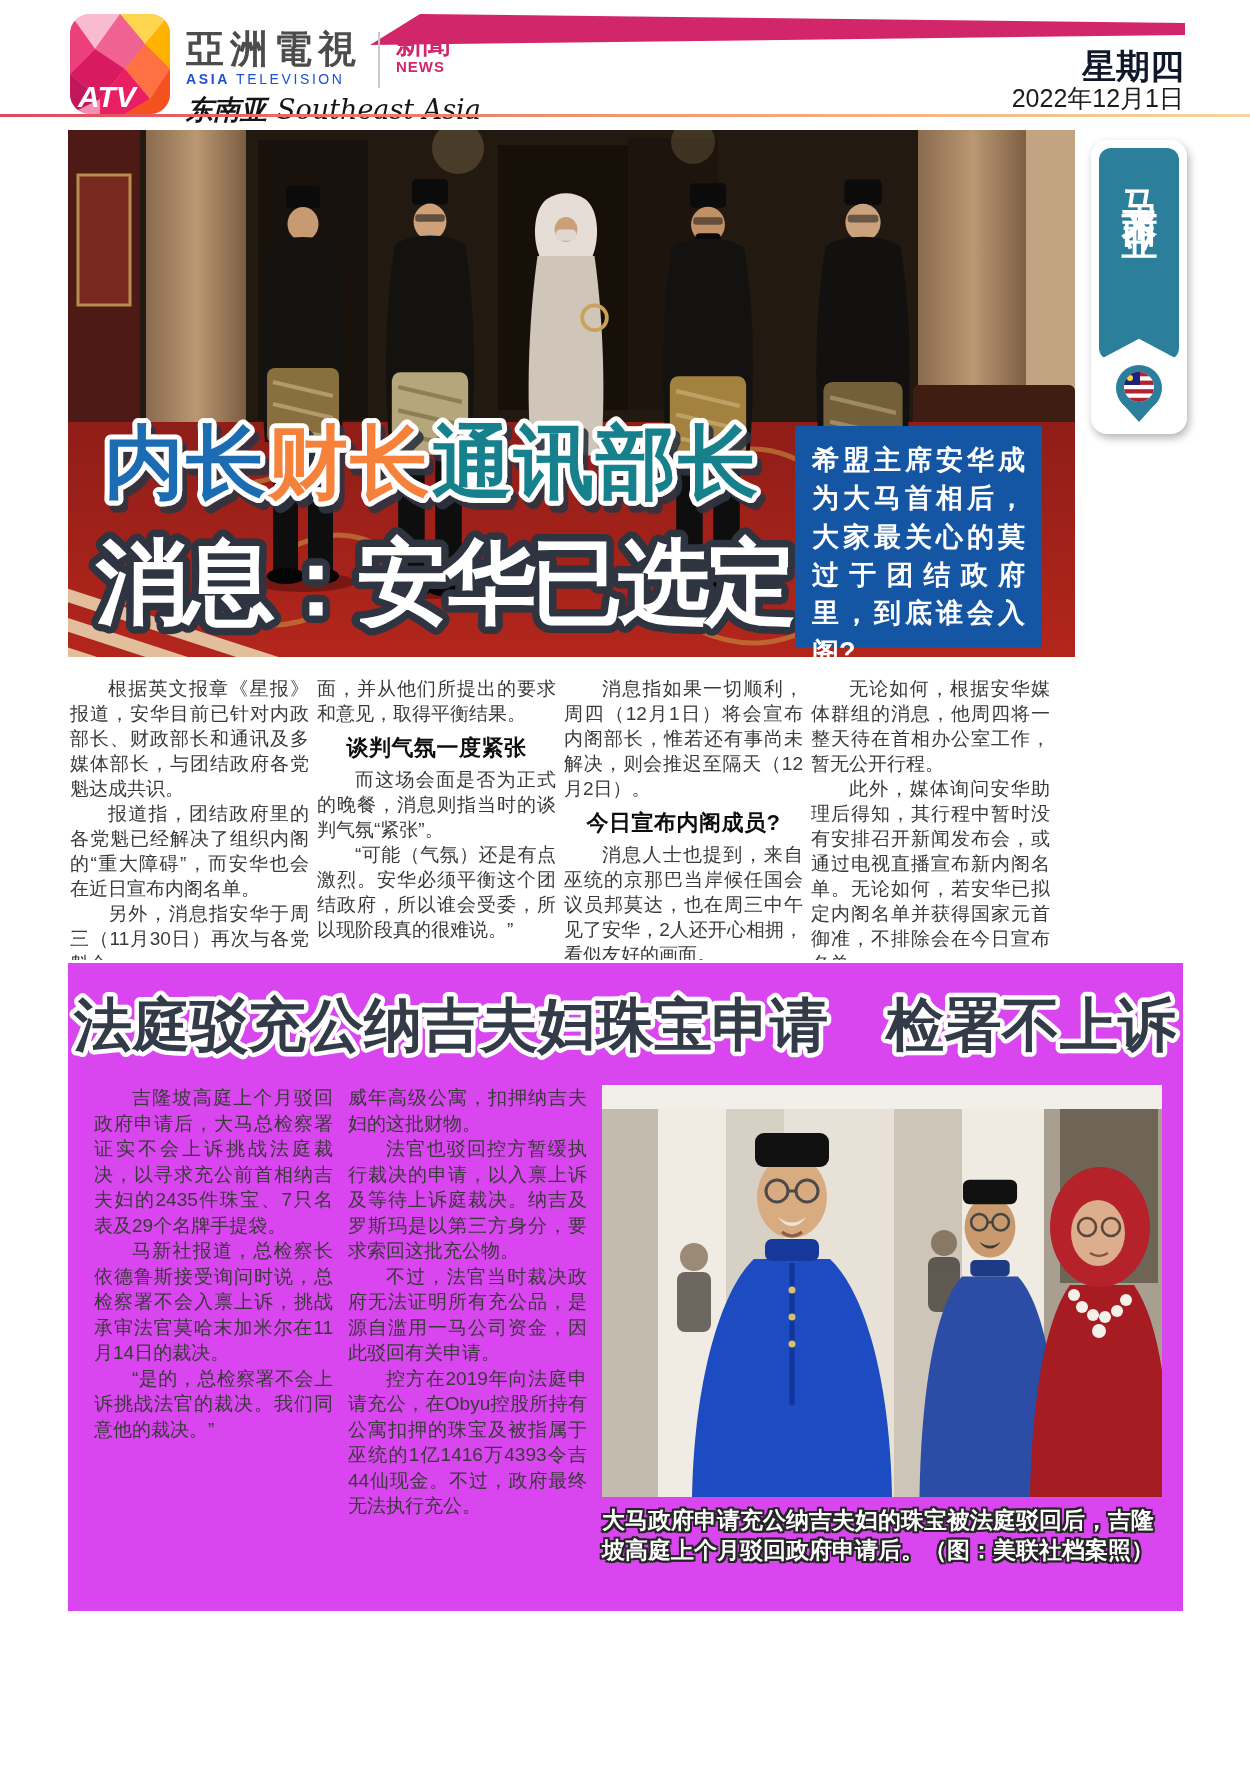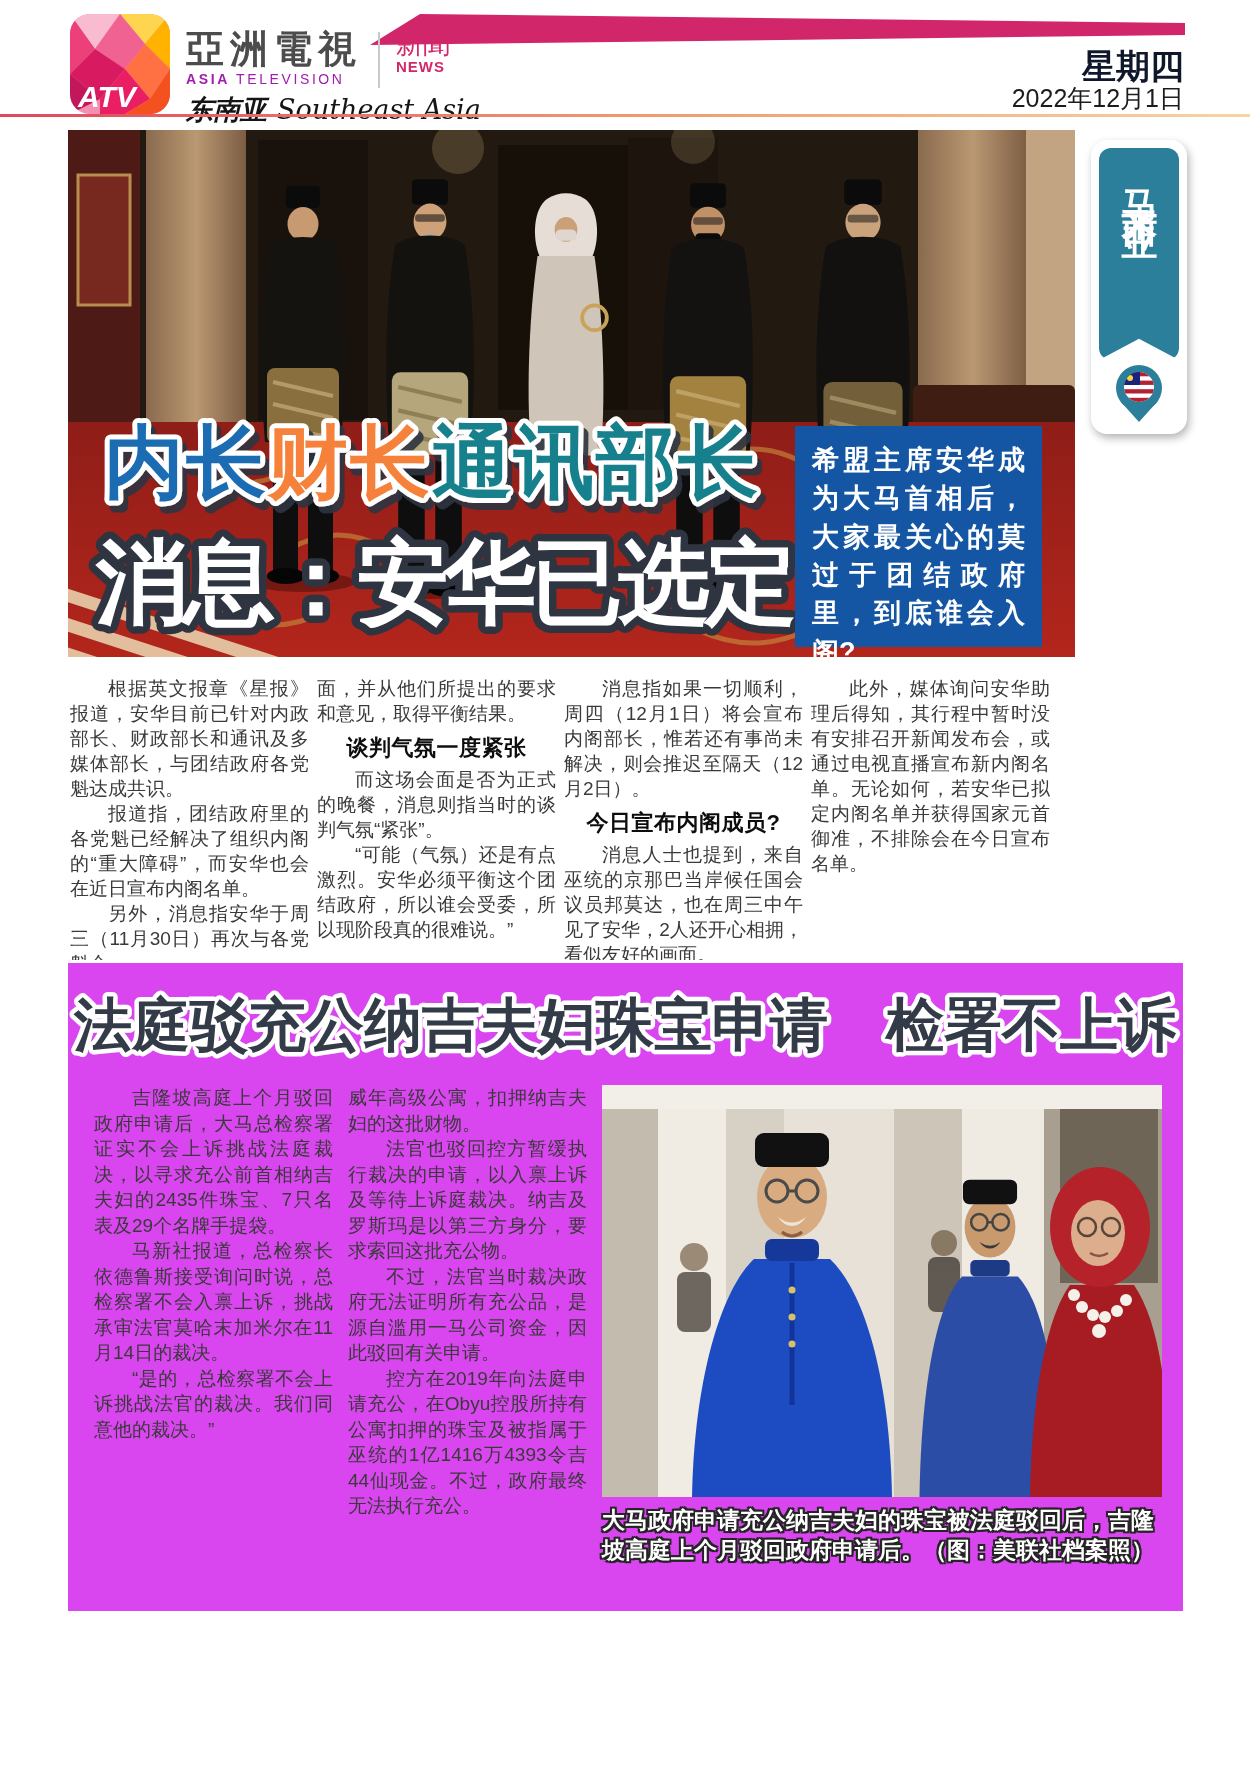--- a/index.html
+++ b/index.html
@@ -4,24 +4,24 @@
 <style>
   html,body{margin:0;padding:0;background:#e9e9e9;}
   .page{position:relative;width:1250px;height:1768px;background:#fff;margin:0 auto;
         font-family:"Liberation Sans",sans-serif;overflow:hidden;}
 
   
   .logo-wrap{position:absolute;left:70px;top:14px;display:flex;gap:16px;align-items:flex-start;}
   .brand-text{padding-top:16px;}
   .brand-row{display:flex;align-items:flex-start;gap:16px;}
   .brand-cn{font-size:38px;font-weight:700;color:#4c4c4c;letter-spacing:6px;line-height:1;}
-  .brand-en{font-size:14px;color:#a21caf;letter-spacing:2.6px;margin-top:3px;}
+  .brand-en{font-size:14px;color:#1d4ed8;letter-spacing:2.6px;margin-top:3px;}
   .brand-en b{font-weight:700;}
   .vline{width:2px;height:56px;background:#c9c9c9;margin-top:2px;}
-  .news-cn{font-size:27px;font-weight:400;color:#d2266b;line-height:1.05;}
+  .news-cn{font-size:27px;font-weight:700;color:#d2266b;line-height:1.05;}
   .news-en{font-size:15px;font-weight:700;color:#d2266b;letter-spacing:1px;}
   .brand-script{margin-top:4px;font-family:"DejaVu Serif",serif;font-style:italic;
                 font-size:27px;color:#151515;}
   .brand-script .cnpart{font-weight:700;margin-right:10px;}
   .top-ribbon{position:absolute;left:0;top:0;width:1250px;height:60px;pointer-events:none;}
   .weekday{position:absolute;right:66px;top:44px;font-size:34px;font-weight:800;color:#0f172a;}
   .date{position:absolute;right:66px;top:82px;font-size:25px;color:#1c1c1c;}
   .header-rule{position:absolute;left:0;top:114px;width:1250px;height:3px;
                background:linear-gradient(90deg,#e0475e,#f0986f,#f5d6a0);}
 
@@ -281,20 +281,21 @@
       <div class="subhead">谈判气氛一度紧张</div>
       <p class="ind">而这场会面是否为正式的晚餐，消息则指当时的谈判气氛“紧张”。</p>
       <p class="ind">“可能（气氛）还是有点激烈。安华必须平衡这个团结政府，所以谁会受委，所以现阶段真的很难说。”</p>
     </div>
     <div class="col">
       <p class="ind">消息指如果一切顺利，周四（12月1日）将会宣布内阁部长，惟若还有事尚未解决，则会推迟至隔天（12月2日）。</p>
       <div class="subhead">今日宣布内阁成员?</div>
       <p class="ind">消息人士也提到，来自巫统的京那巴当岸候任国会议员邦莫达，也在周三中午见了安华，2人还开心相拥，看似友好的画面。</p>
     </div>
     <div class="col">
+      <p class="ind">无论如何，根据安华媒体群组的消息，他周四将一整天待在首相办公室工作，暂无公开行程。</p>
       <p class="ind">此外，媒体询问安华助理后得知，其行程中暂时没有安排召开新闻发布会，或通过电视直播宣布新内阁名单。无论如何，若安华已拟定内阁名单并获得国家元首御准，不排除会在今日宣布名单。</p>
     </div>
   </div>
 
   <div class="section2">
     <svg class="hl3" viewBox="0 0 1115 88">
       <text class="hl-text3" x="557" y="64" text-anchor="middle">法庭驳充公纳吉夫妇珠宝申请　检署不上诉</text>
     </svg>
 
     <div class="body2">

